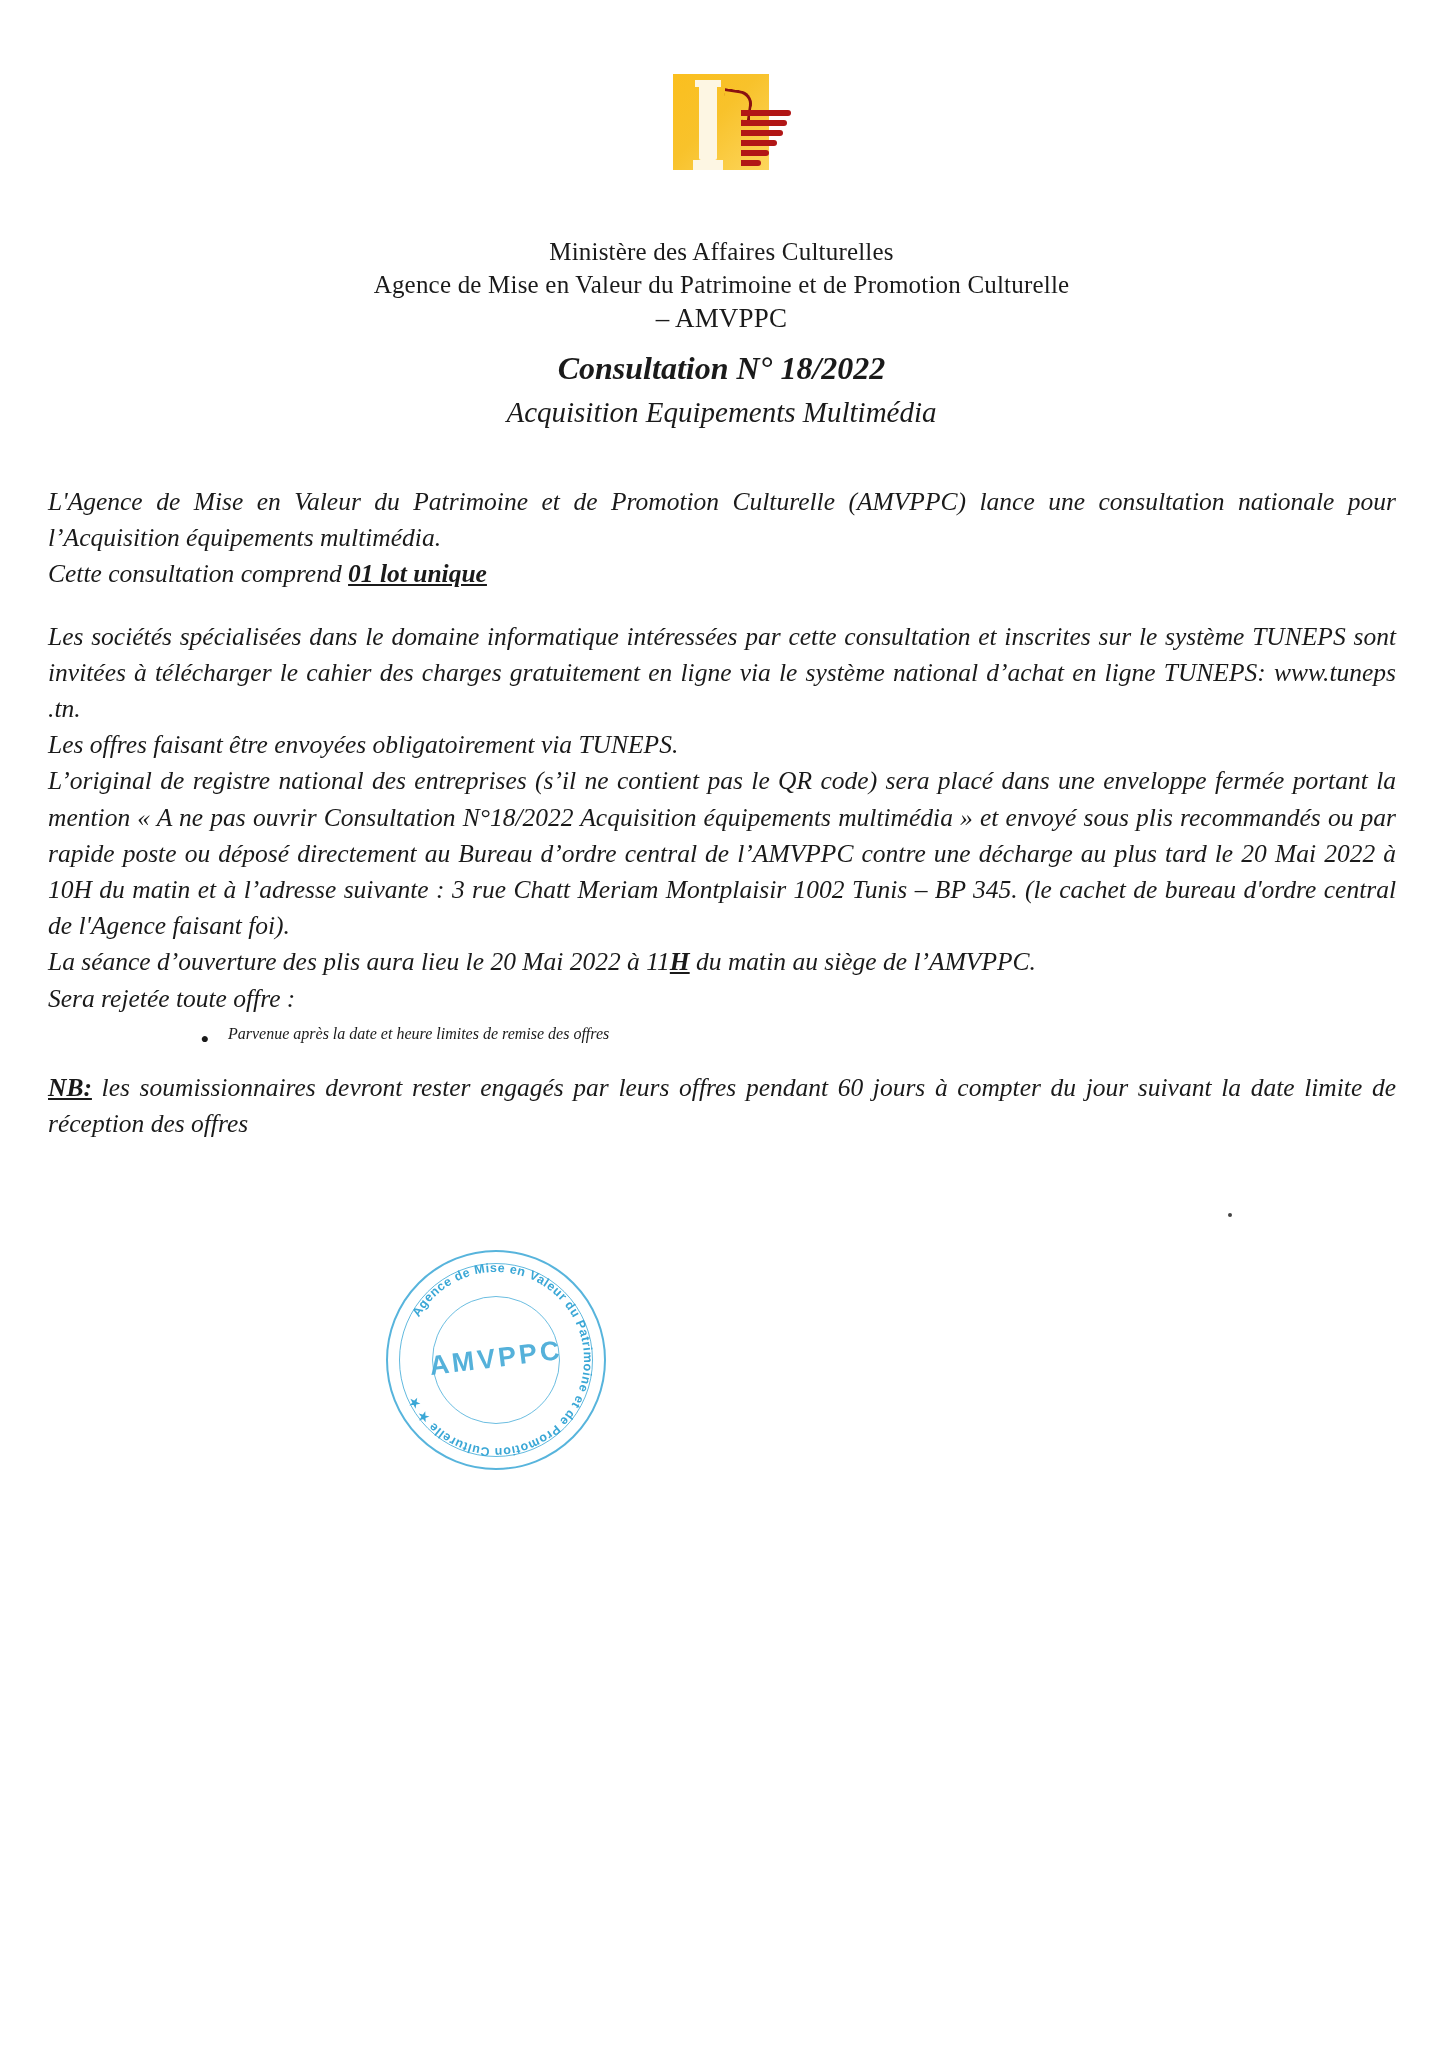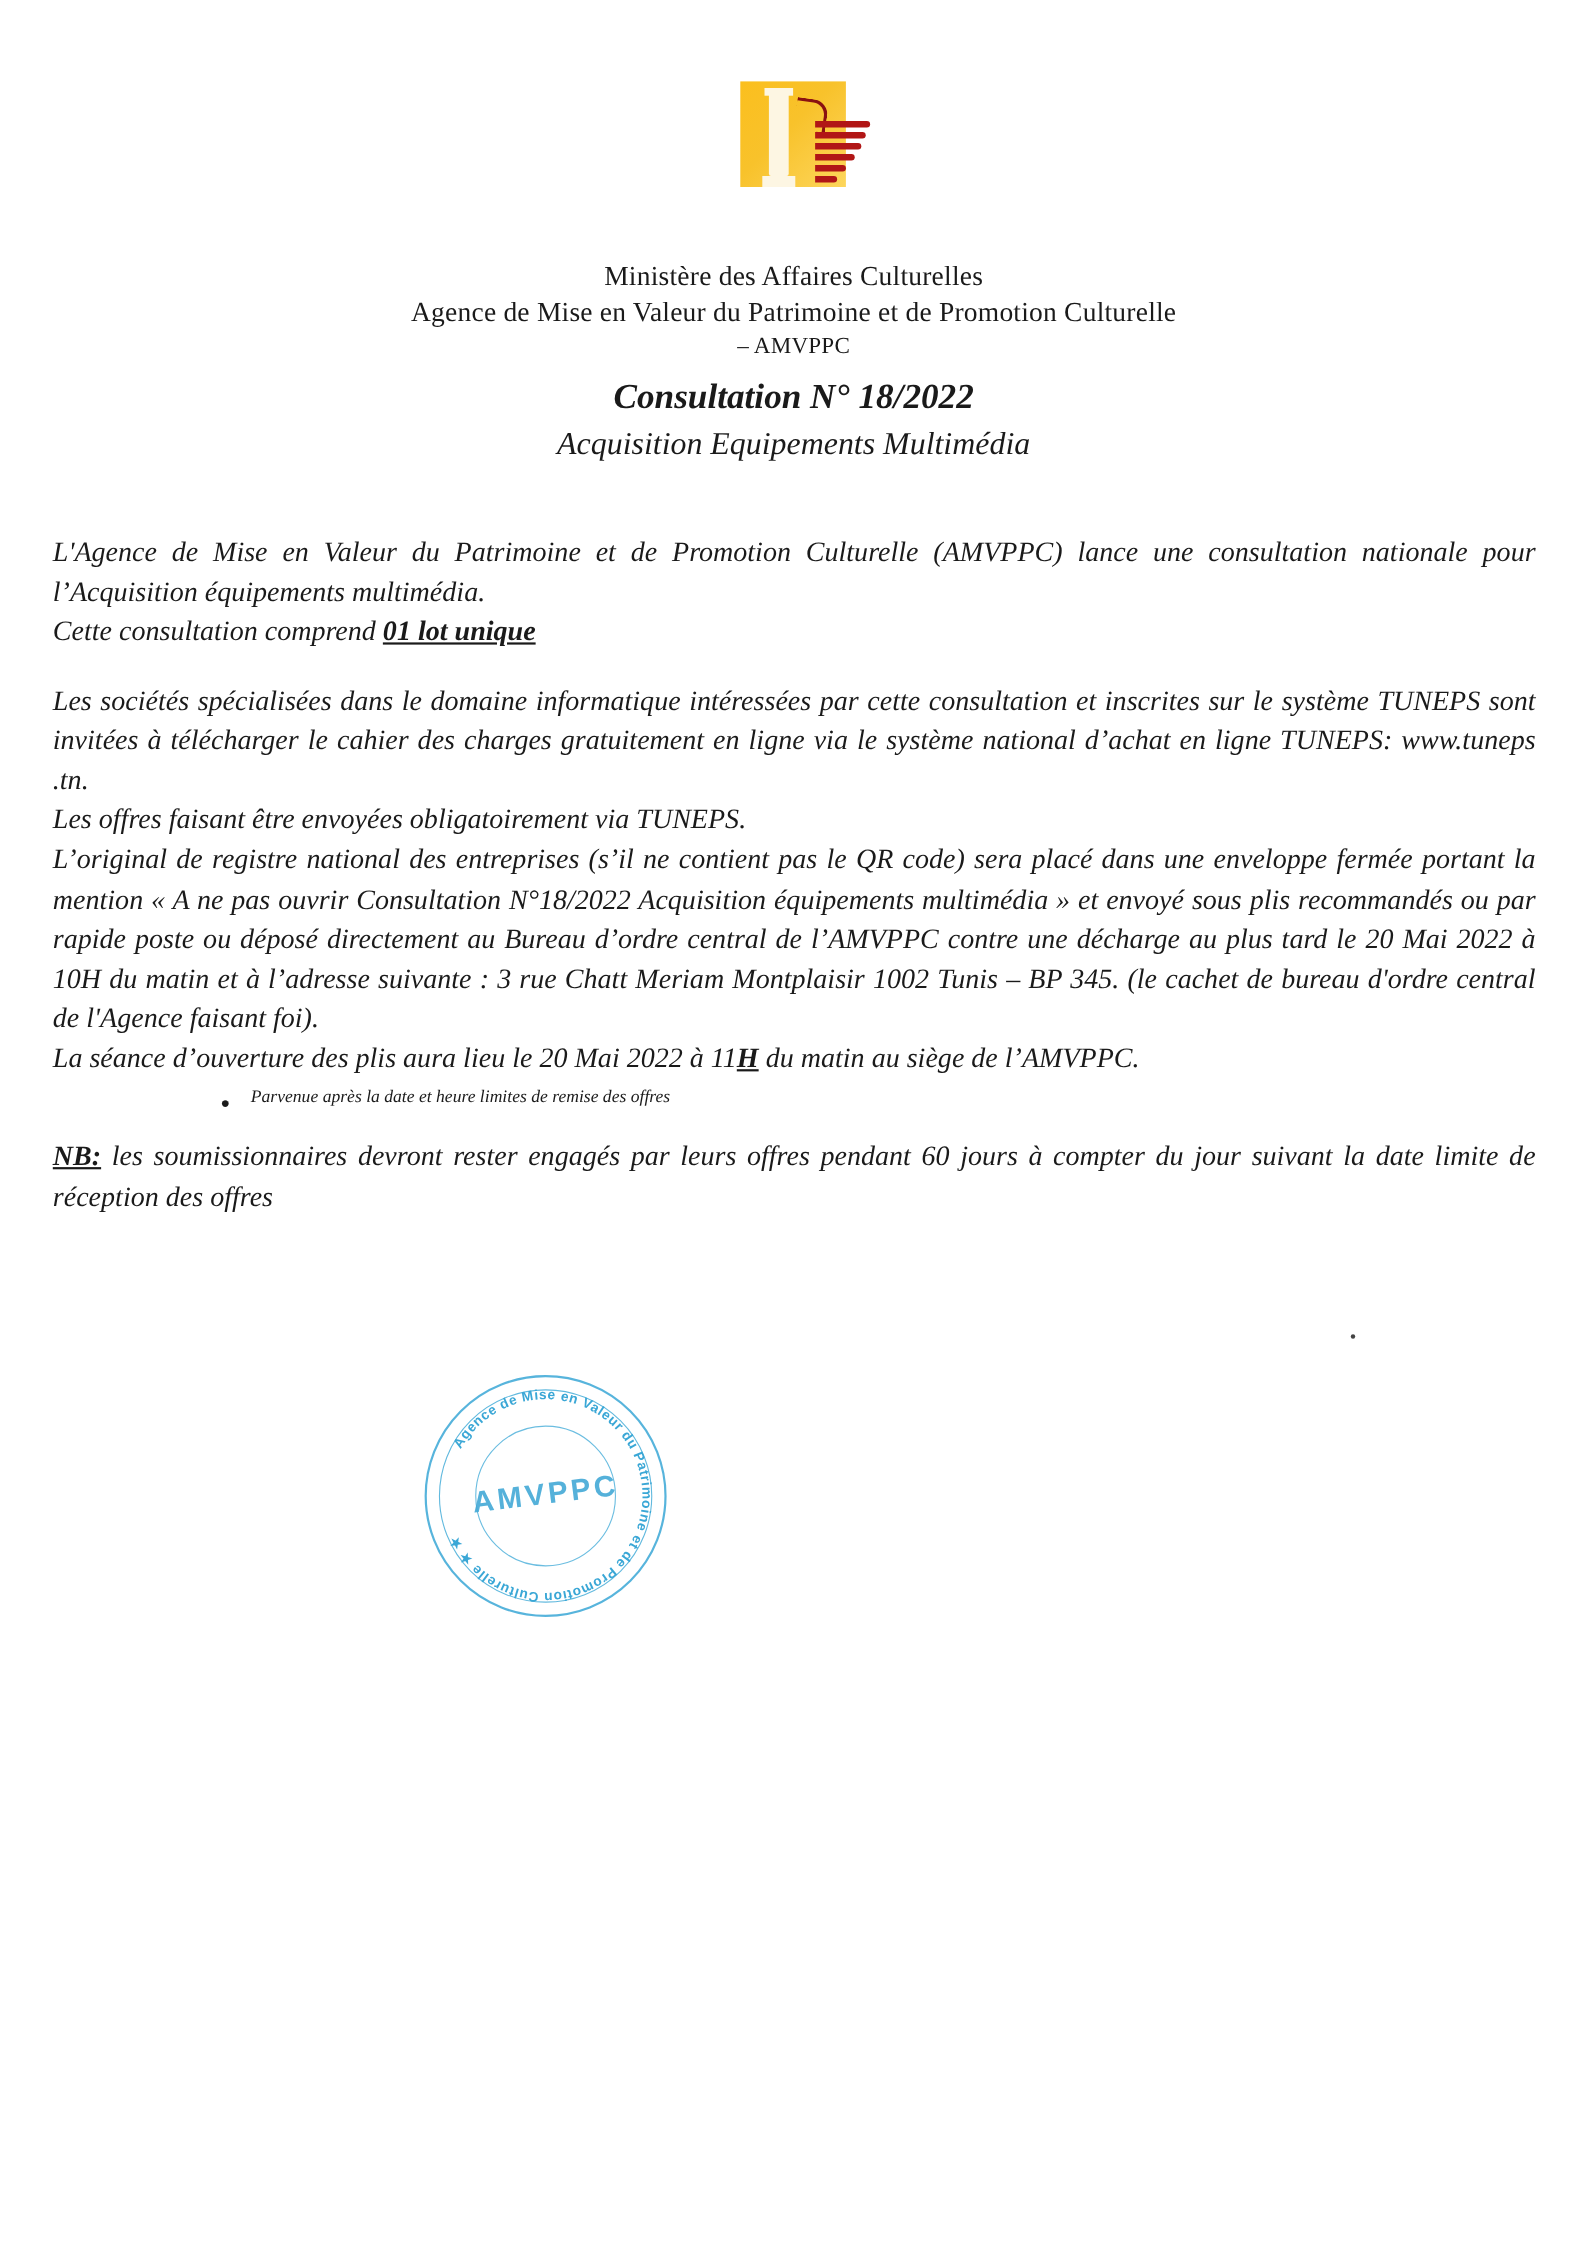--- a/index.html
+++ b/index.html
@@ -110,21 +110,21 @@
     line-height: 1.32;
   }
   .header .ministry,
   .header .agency,
   .header .acronym {
     font-weight: normal;
     font-size: 25px;
     letter-spacing: 0.2px;
   }
   .header .agency { font-size: 25px; }
-  .header .acronym { font-size: 21px; }
+  .header .acronym { font-size: 27px; }
   .header .title-main {
     font-style: italic;
     font-weight: bold;
     font-size: 32px;
     margin-top: 10px;
   }
   .header .title-sub {
     font-style: italic;
     font-weight: normal;
     font-size: 29px;
@@ -282,20 +282,23 @@
     </p>
 
     <p class="para">
       <span>L’original de registre national des entreprises (s’il ne contient pas le QR code) sera placé dans une enveloppe fermée portant la mention « A ne pas ouvrir Consultation N°18/2022 </span><span class="b">Acquisition équipements multimédia</span><span> » et envoyé sous plis recommandés ou par rapide poste ou déposé directement au Bureau d’ordre central de l’AMVPPC contre une décharge au plus tard le </span><span class="b">20 Mai 2022 à 10H du matin</span><span> et à l’adresse suivante : 3 rue Chatt Meriam Montplaisir 1002 Tunis – BP 345. (le cachet de bureau d'ordre central de l'Agence faisant foi).</span>
     </p>
 
     <p class="para">
       <span>La séance d’ouverture des plis aura lieu le </span><span class="b">20 Mai 2022 à 11</span><span class="bu">H</span><span class="b"> du matin</span><span> au siège de l’AMVPPC.</span>
     </p>
 
+    <p class="para">
+      <span>Sera rejetée toute offre :</span>
+    </p>
 
     <ul class="bullets">
       <li>Parvenue après la date et heure limites de remise des offres</li>
     </ul>
 
     <p class="para nb-block">
       <span class="bu">NB:</span><span> les soumissionnaires devront rester engagés par leurs offres pendant 60  jours à compter du jour suivant la date limite de réception des offres</span>
     </p>
 
   </div>

